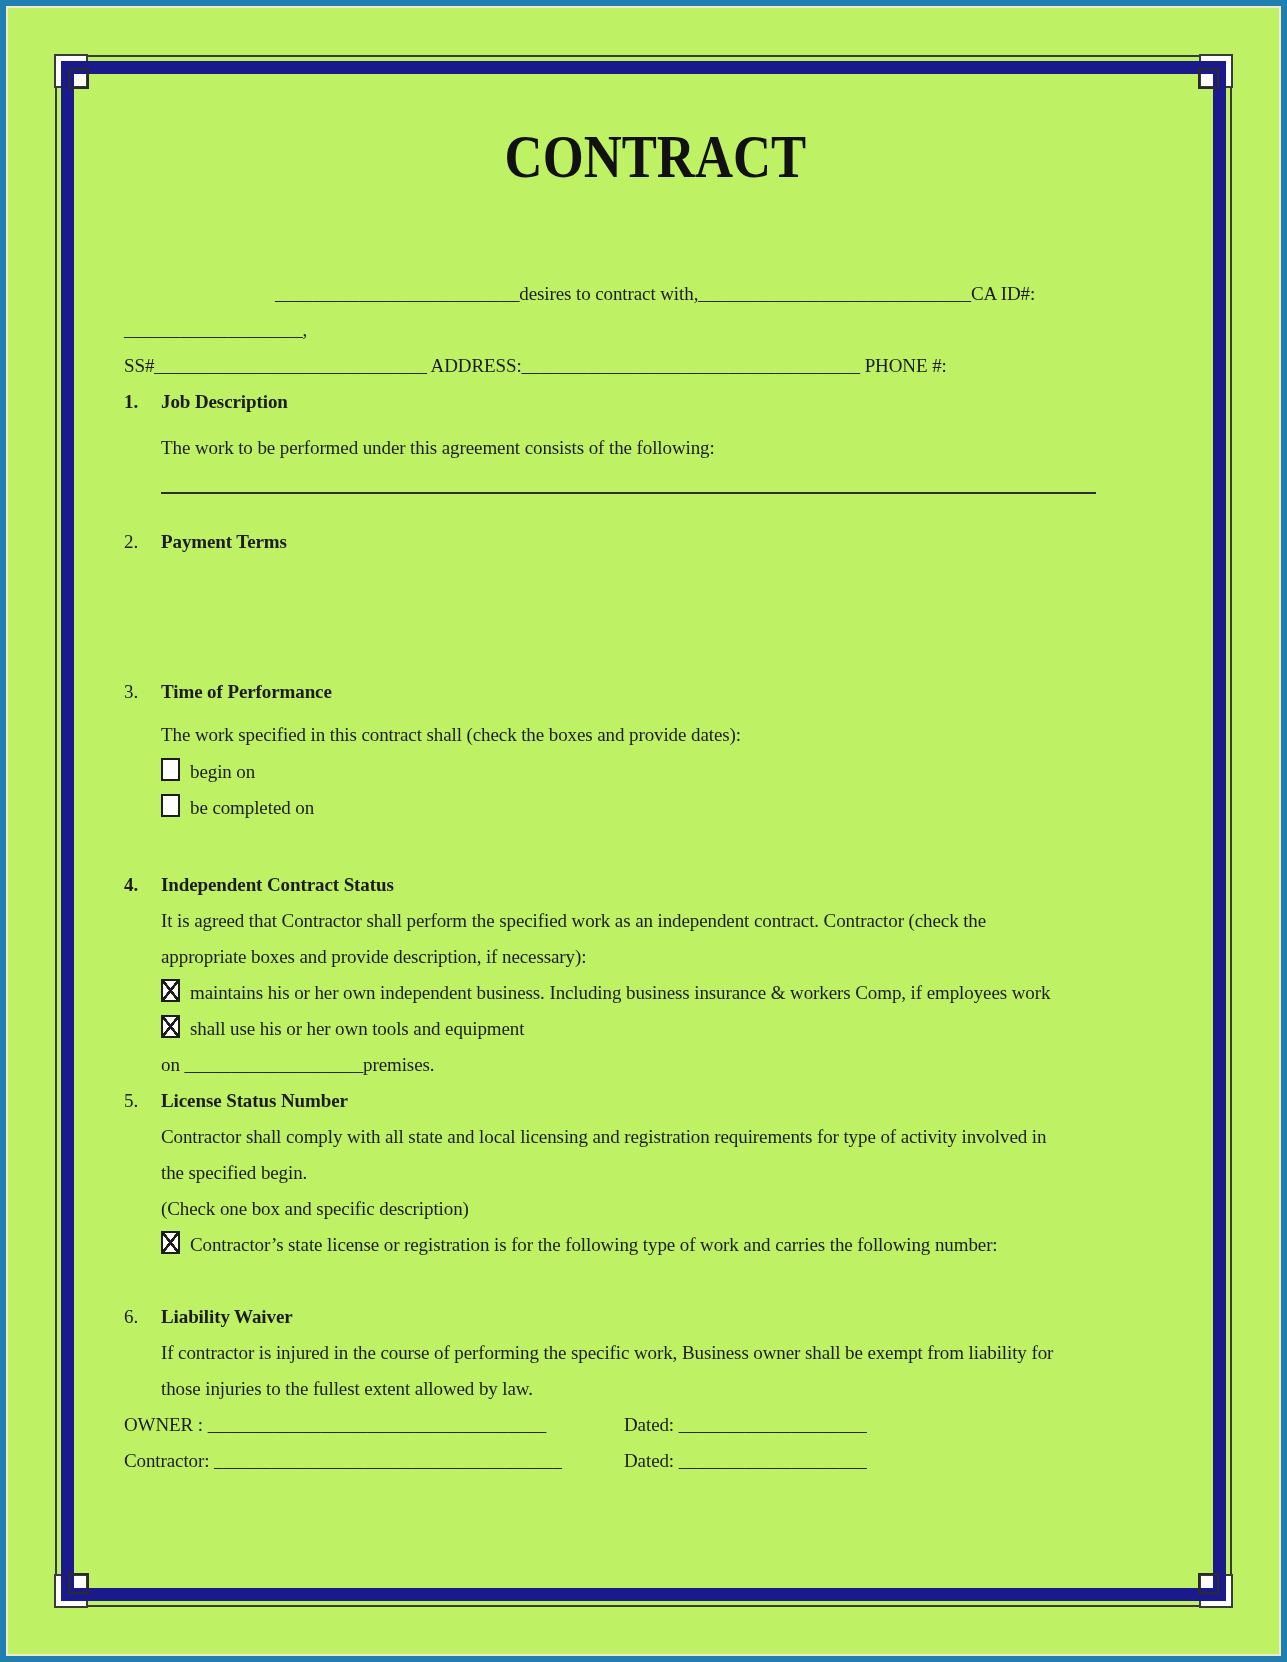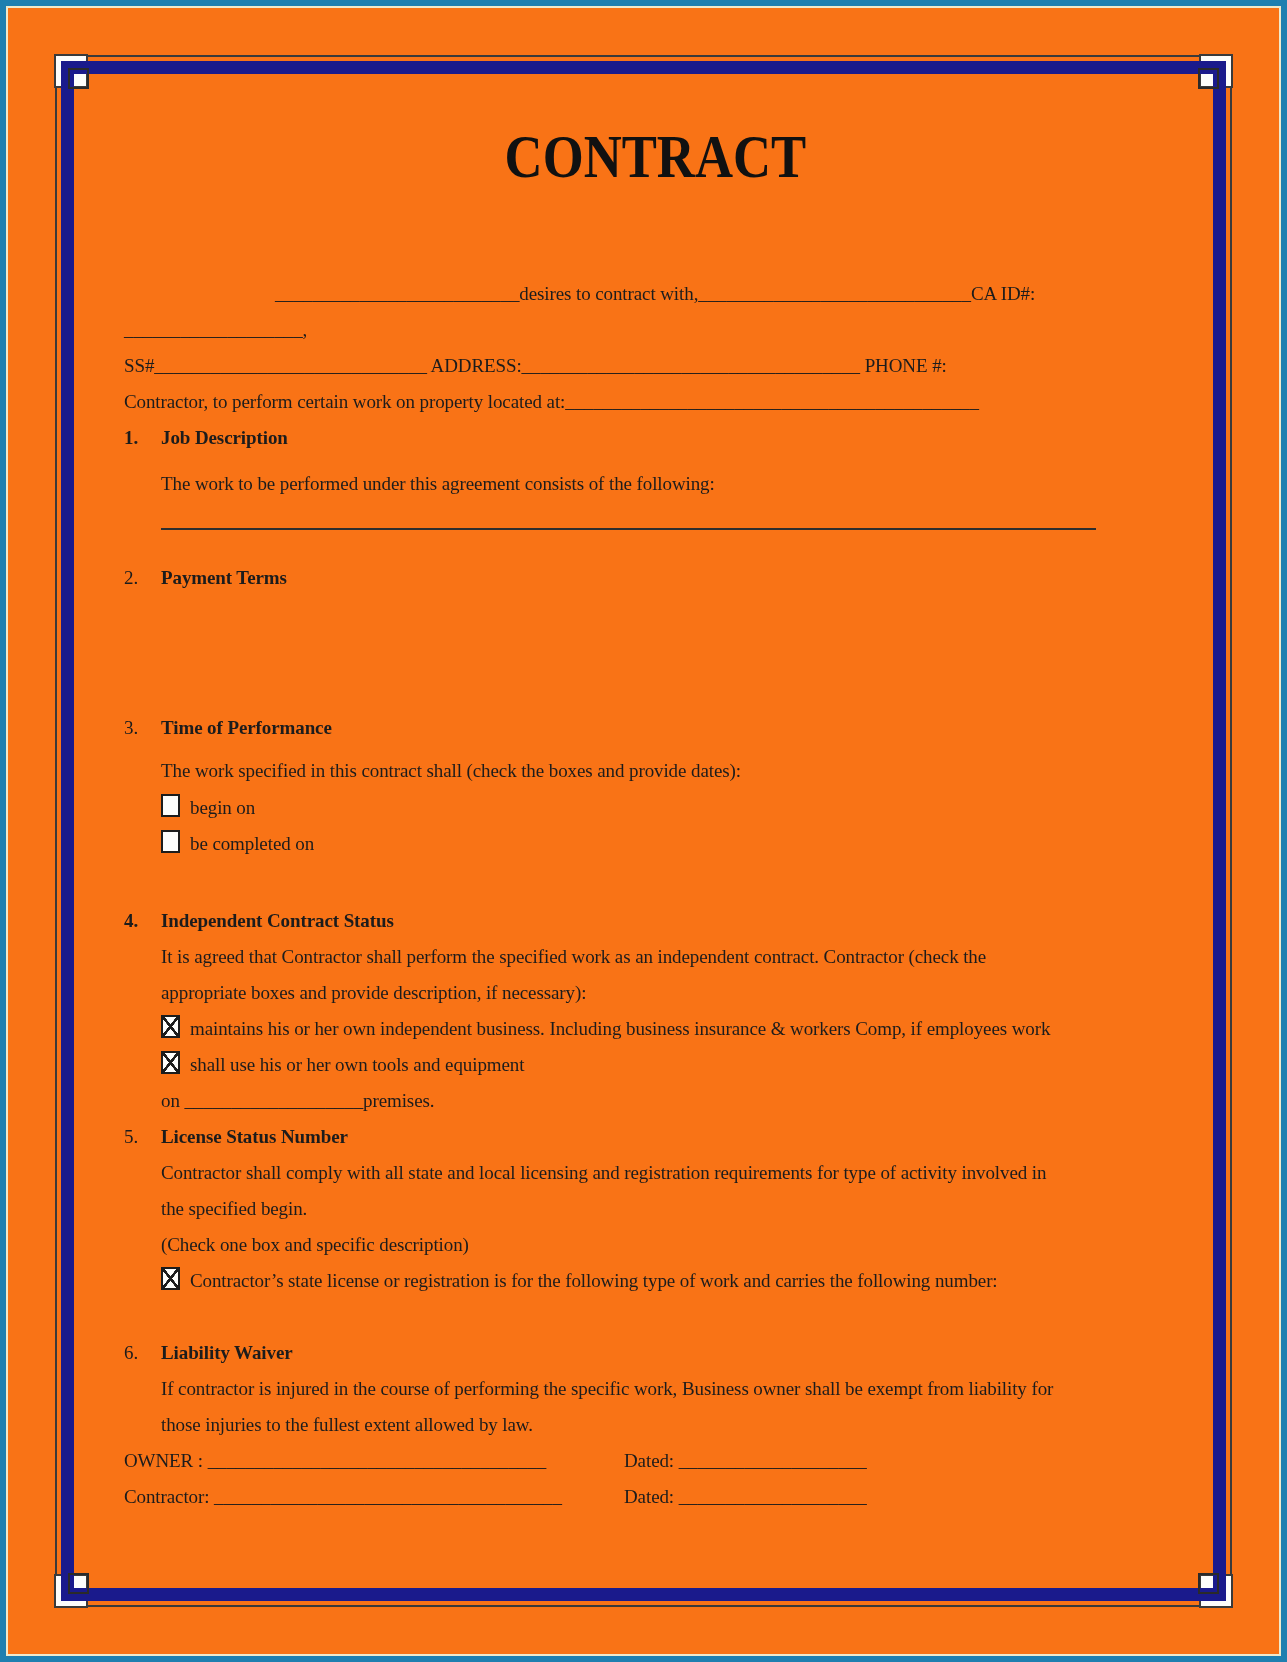--- a/index.html
+++ b/index.html
@@ -1,19 +1,19 @@
 <!DOCTYPE html>
 <html><head>
 <meta charset="utf-8">
 <style>
   html,body{margin:0;padding:0;background:#9a9a9a;}
   .page{
     position:relative;
     width:1287px;height:1662px;
-    background:#f97316;
+    background:#bef264;
     margin:0 auto;
     font-family:"Liberation Serif","DejaVu Serif",serif;
     color:#1c1c1c;
     overflow:hidden;
     box-sizing:border-box;
     border:6px solid #1f7fb0;
   }
   .cream-edge{position:absolute;inset:0;border:2px solid #f0e9cb;pointer-events:none;z-index:5;}
   
   .frame-rule{position:absolute;inset:49px;border:2px solid #3a3a3a;z-index:1;}
@@ -77,21 +77,20 @@
 
   <div class="content">
 
     <div class="title-row">
       <span class="doc-title">CONTRACT</span>
     </div>
 
     <div class="line mt84">__________________________desires to contract with,_____________________________CA ID#:</div>
     <div class="line">___________________,</div>
     <div class="line">SS#_____________________________ ADDRESS:____________________________________ PHONE #:</div>
-    <div class="line">Contractor, to perform certain work on property located at:____________________________________________</div>
 
     <div class="line heading">
       <span class="num num-bold">1.</span><span class="htitle">Job Description</span>
     </div>
     <div class="line indent mt10">The work to be performed under this agreement consists of the following:</div>
     <div class="blank-line mt26"></div>
 
     <div class="line heading mt30">
       <span class="num">2.</span><span class="htitle">Payment Terms</span>
     </div>

